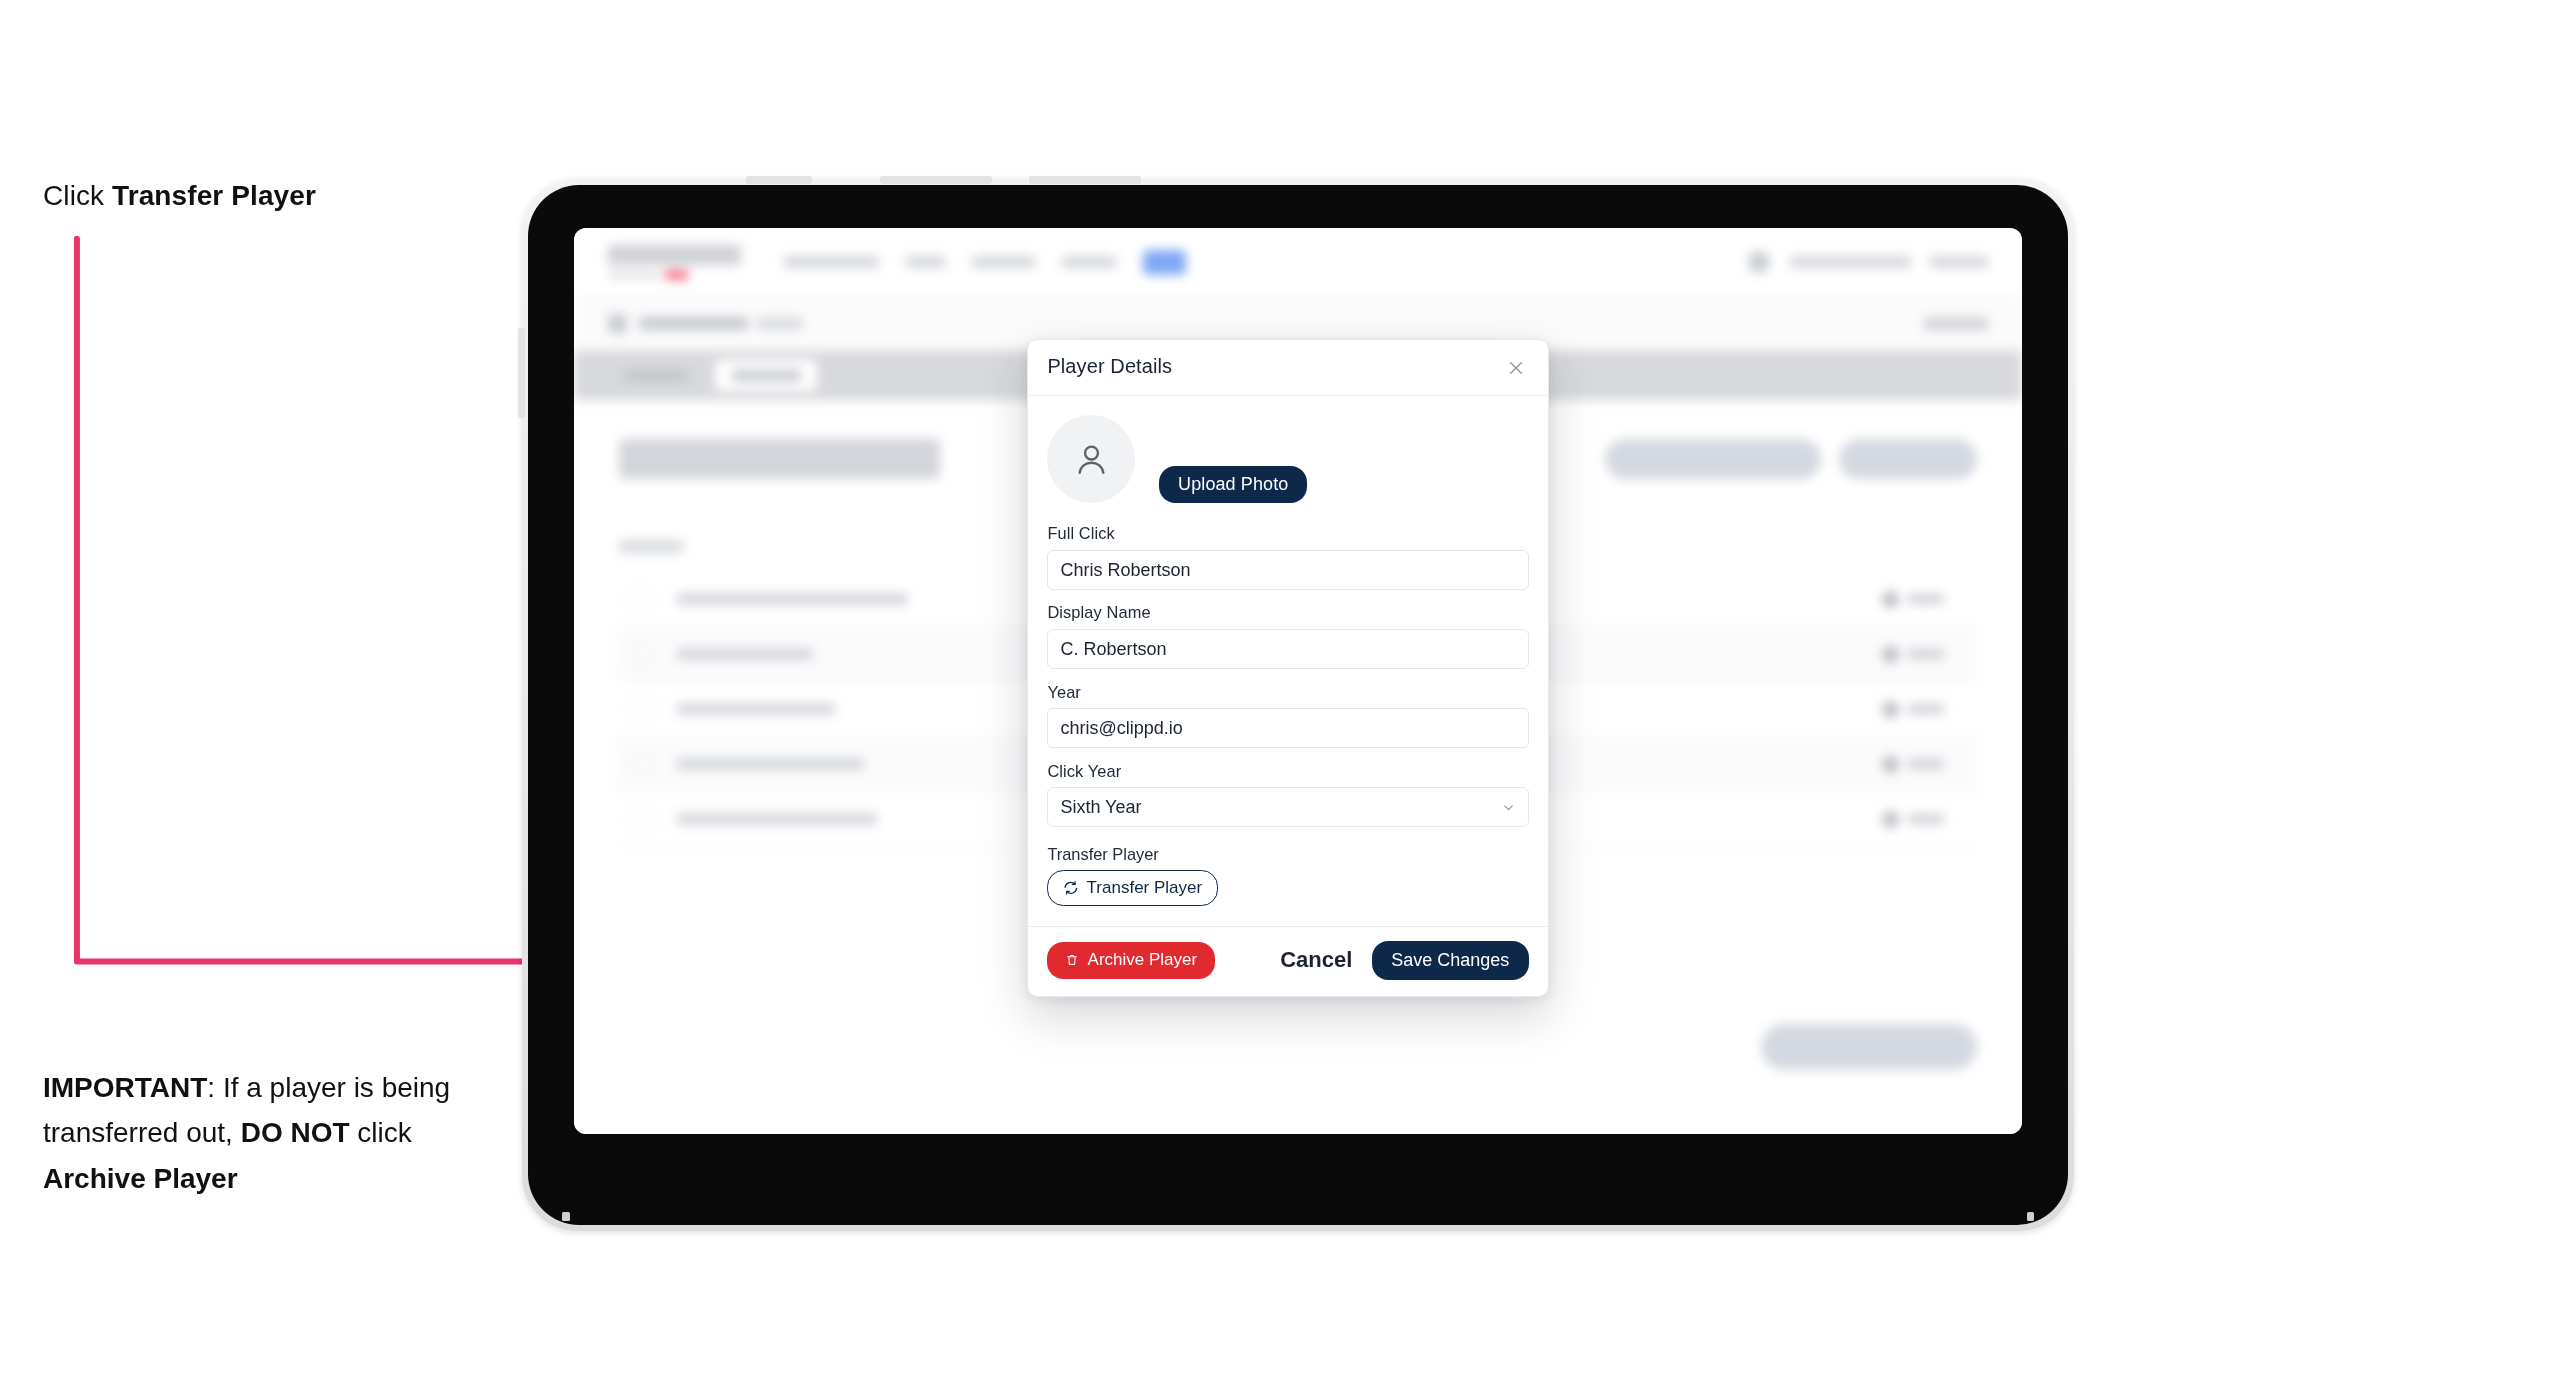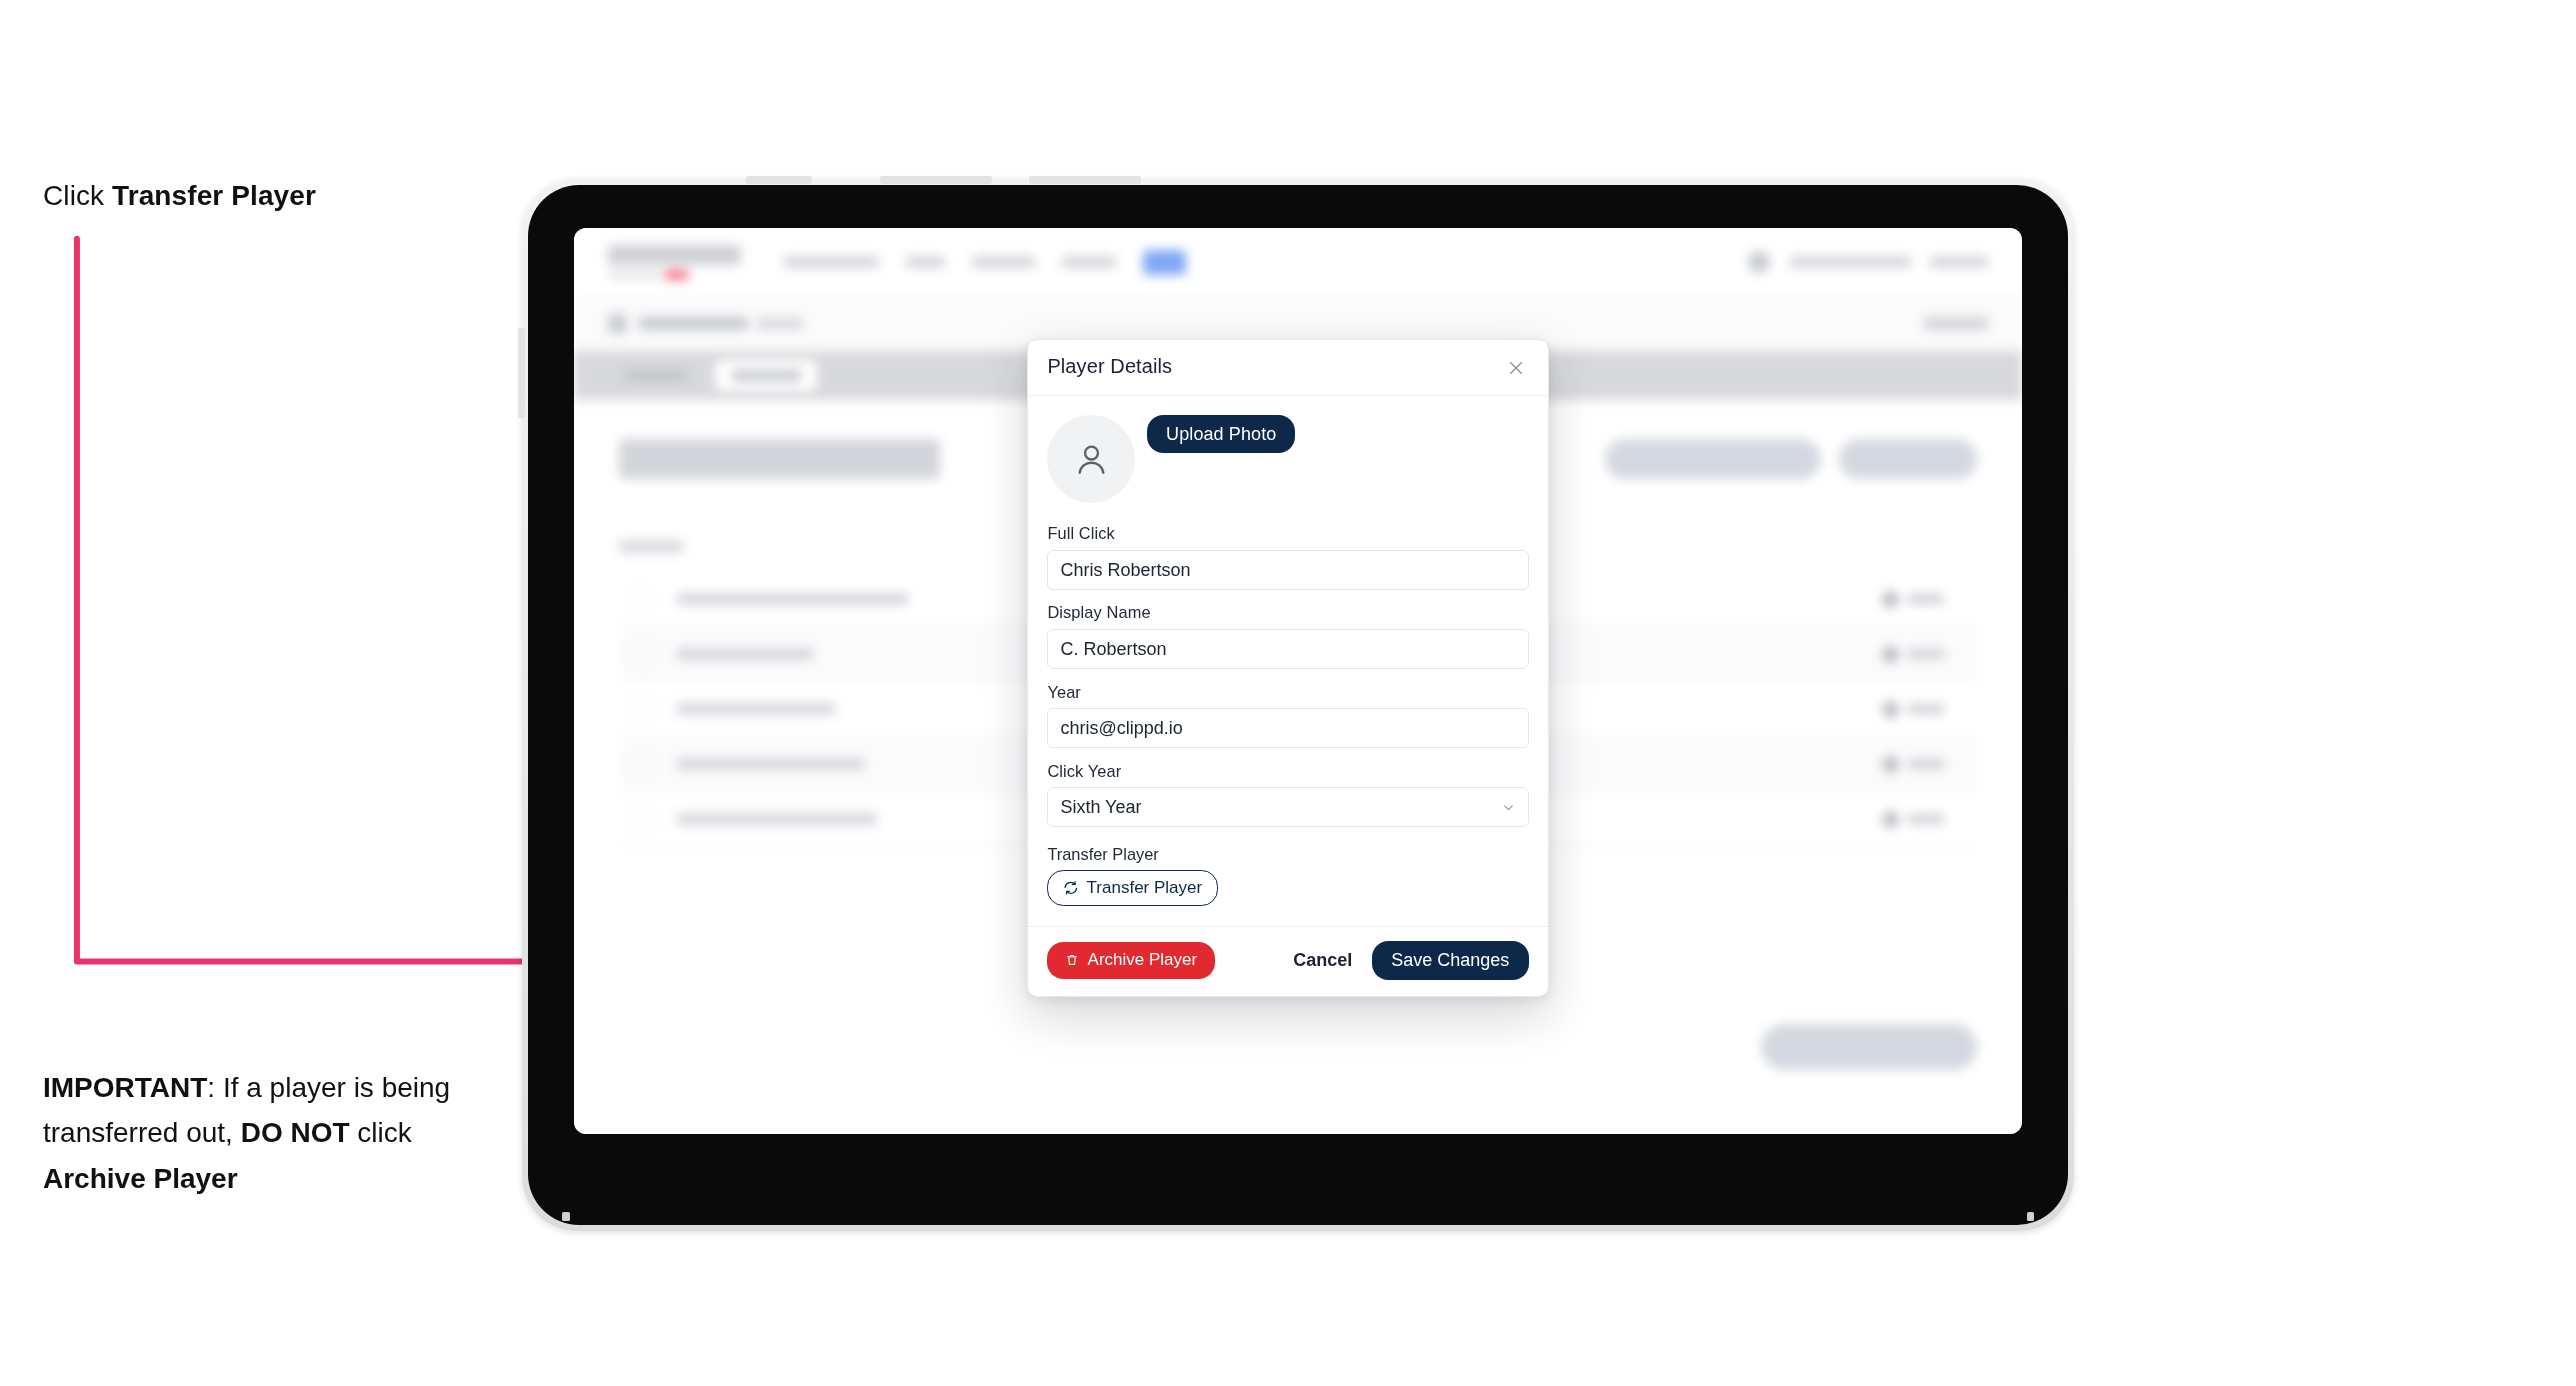--- a/index.html
+++ b/index.html
@@ -113,21 +113,21 @@
     border:0.7px solid #e8e9ec;
     box-shadow: 0 18px 48px rgba(16,24,40,.18), 0 3px 10.4px rgba(16,24,40,.08);
     overflow:hidden; z-index:20;
   }
   .m-head { display:flex; align-items:flex-start; padding:15px 19.4px; border-bottom:0.7px solid #eceef1;}
   .m-title { font-size:20px; color:#1b2234; font-weight:400; letter-spacing:0.1px;}
   .m-close { margin-left:auto; width:25px;height:25px; display:flex;align-items:center;justify-content:center;
              cursor:pointer; }
   .m-body { padding:19.4px 19.4px 4.5px 19.4px; }
 
-  .photo-row { display:flex; align-items:flex-start; gap:12px; padding-bottom:21px;}
+  .photo-row { display:flex; align-items:flex-end; gap:24px; padding-bottom:21px;}
   .avatar { width:88px;height:88px;border-radius:50%; background:#f1f2f4;
             display:flex;align-items:center;justify-content:center; flex:none;}
   .upload-btn { background:#0e2849; color:#fff; font-size:18px; border:none; border-radius:16.4px;
                 padding:8.2px 18.7px; cursor:pointer; font-family:inherit; letter-spacing:0.1px;}
 
   .field { margin-bottom:13.4px; }
   .f-label { font-size:16.4px; color:#222a3a; margin-bottom:6.7px; display:block; letter-spacing:0.1px;}
   .f-input { width:100%; height:40px; border:0.7px solid #e4e6ea; border-radius:6px;
              padding:0 12px; font-size:18px; color:#1c2333; font-family:inherit; background:#fff;}
   .f-select { width:100%; height:40px; border:0.7px solid #e4e6ea; border-radius:6px;
@@ -145,21 +145,21 @@
     border-radius:16.4px; padding:6.7px 15px; font-size:17px; cursor:pointer;
     font-family:inherit; margin-bottom:16.4px;
   }
 
   .m-foot { display:flex; align-items:center; padding:13.4px 19.4px 16.4px 19.4px;
             border-top:0.7px solid #eceef1; }
   .archive-btn { display:inline-flex; align-items:center; gap:8.2px;
     background:#e02a2f; color:#fff; border:none; border-radius:16.4px;
     padding:8.2px 18px; font-size:17px; cursor:pointer; font-family:inherit;}
   .foot-right { margin-left:auto; display:flex; align-items:center; gap:19.4px;}
-  .cancel-btn { background:none; border:none; font-size:18px; color:#1b2234;
+  .cancel-btn { background:none; border:none; font-size:22px; color:#1b2234;
                 cursor:pointer; font-family:inherit; font-weight:700;}
   .save-btn { background:#0e2849; color:#fff; border:none; border-radius:16.4px;
               padding:9px 19.4px; font-size:18px; cursor:pointer; font-family:inherit;}
   .icon { display:inline-block; line-height:0; }
 </style>
 </head>
 <body>
 
 <div class="stage">
 

